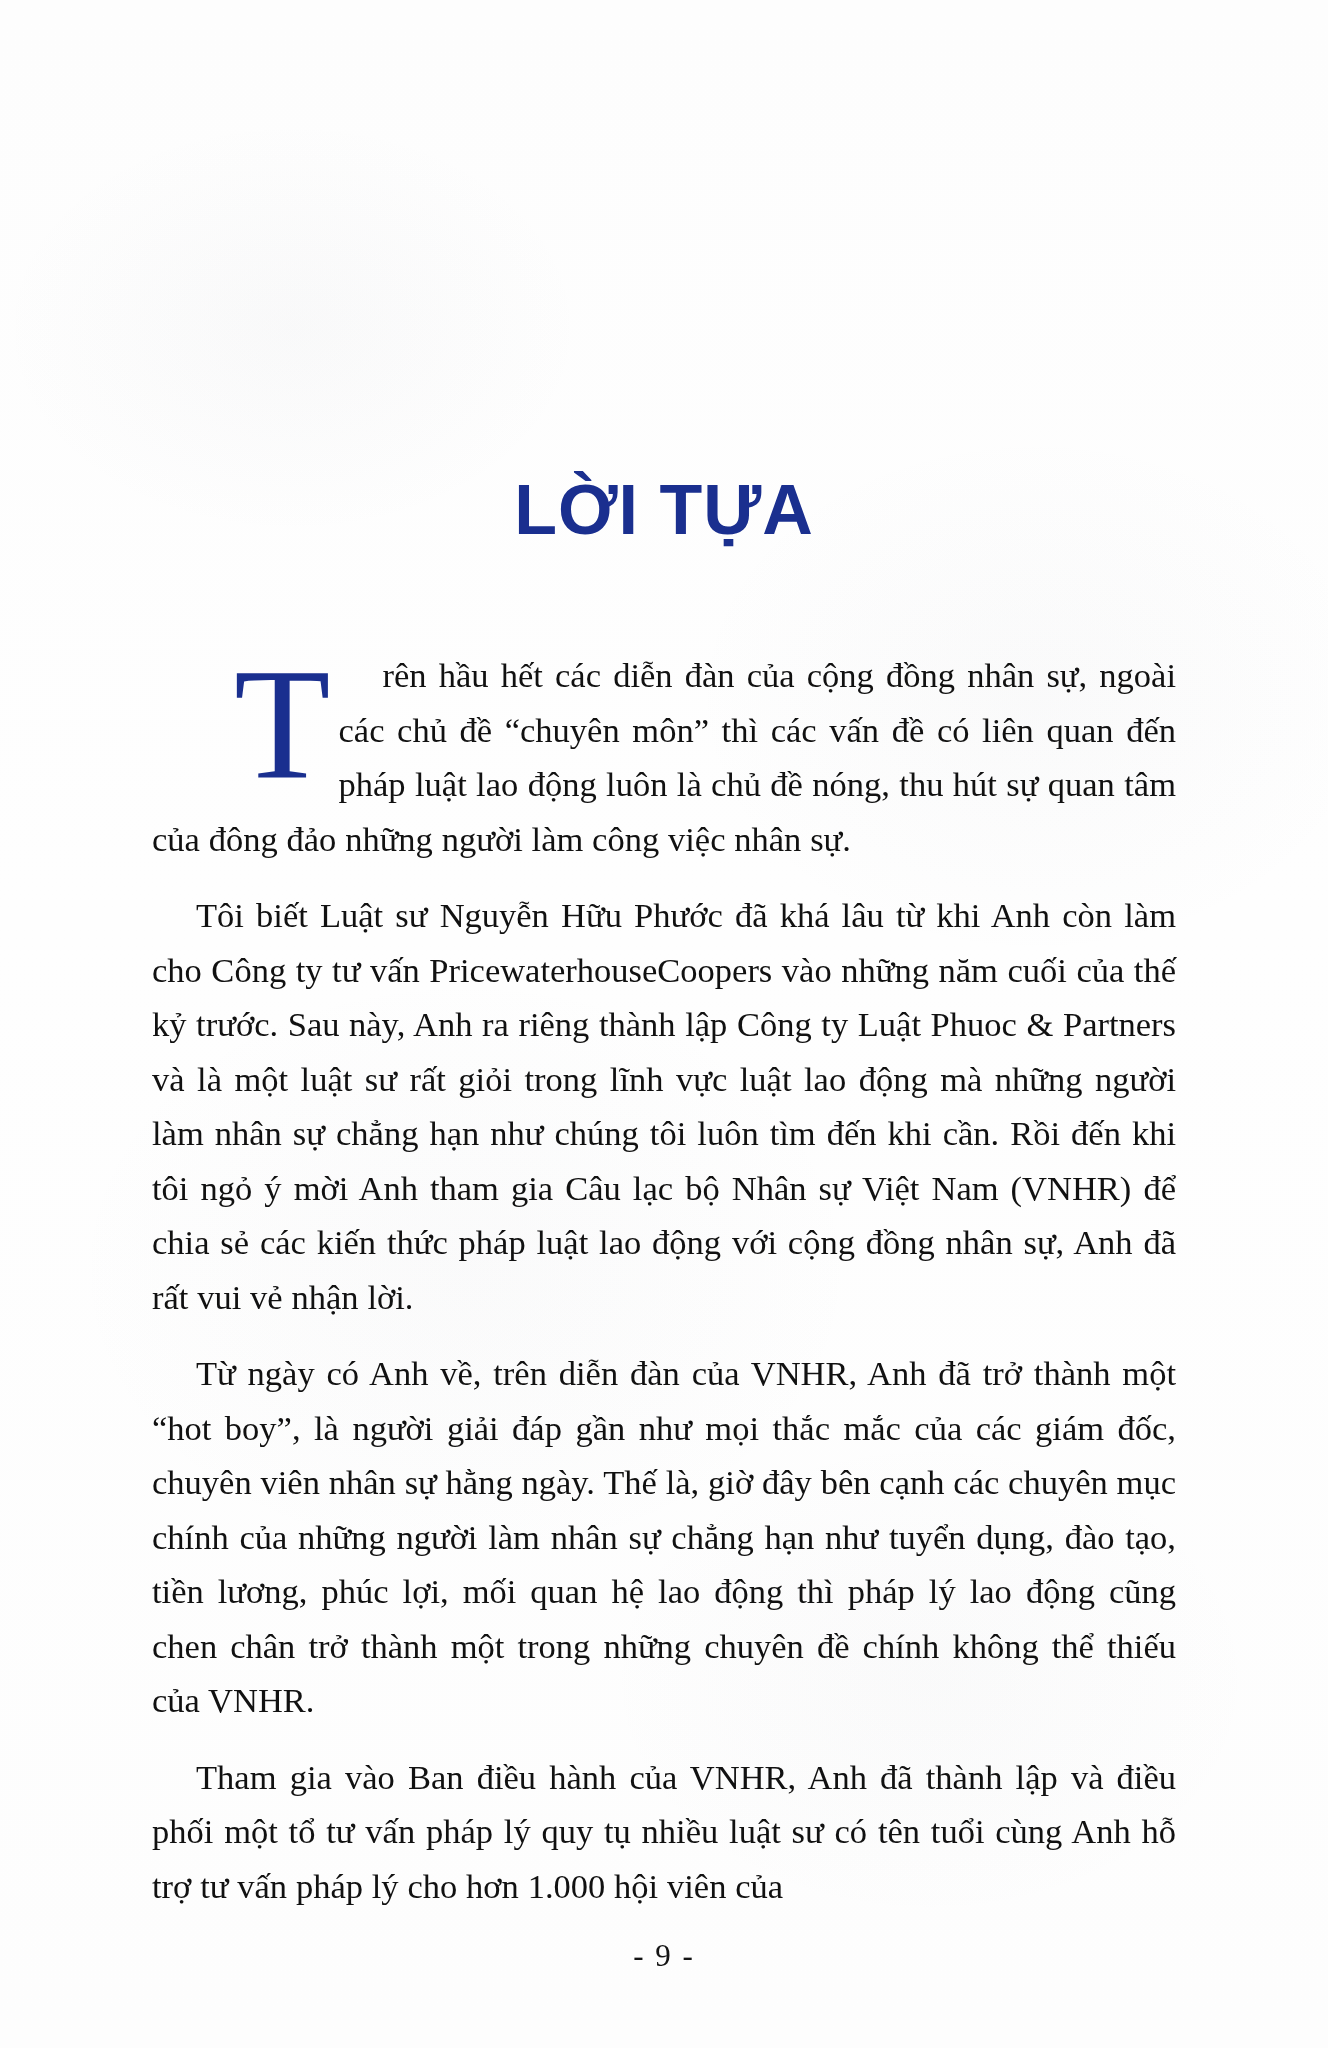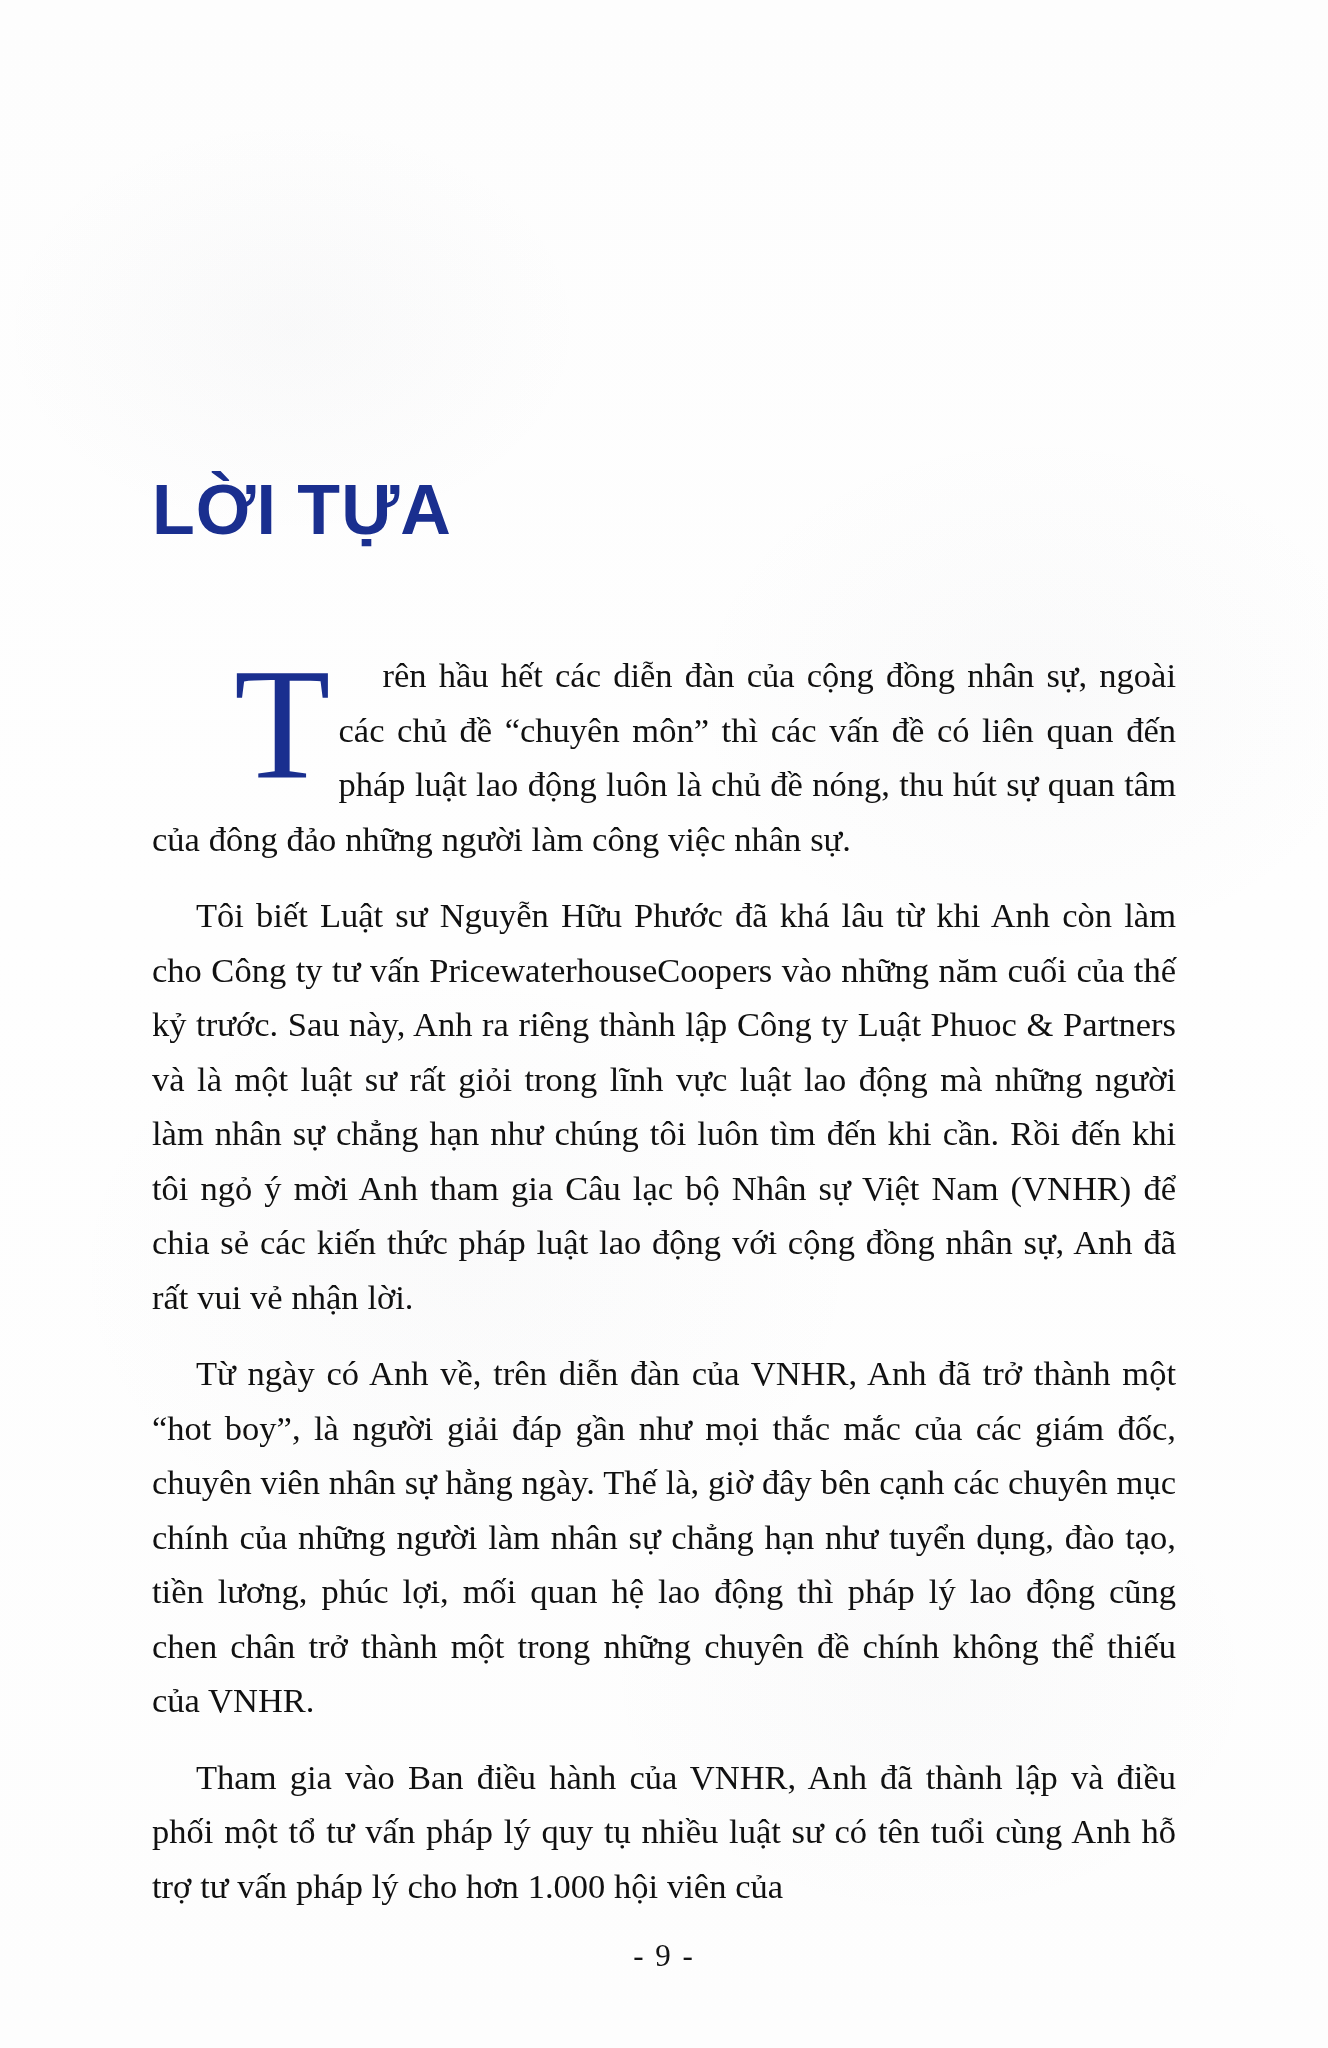--- a/index.html
+++ b/index.html
@@ -37,21 +37,21 @@
     top: 0;
     width: 1024px;
     height: 2048px;
   }
 
   .chapter-title {
     position: absolute;
     top: 428px;
     left: 0;
     width: 1024px;
-    text-align: left;
+    text-align: center;
     font-family: "Liberation Sans", "DejaVu Sans", sans-serif;
     font-weight: bold;
     font-size: 70px;
     letter-spacing: 1px;
     color: #1a2f8f;
     line-height: 1;
     white-space: nowrap;
   }
 
   .body-block {

